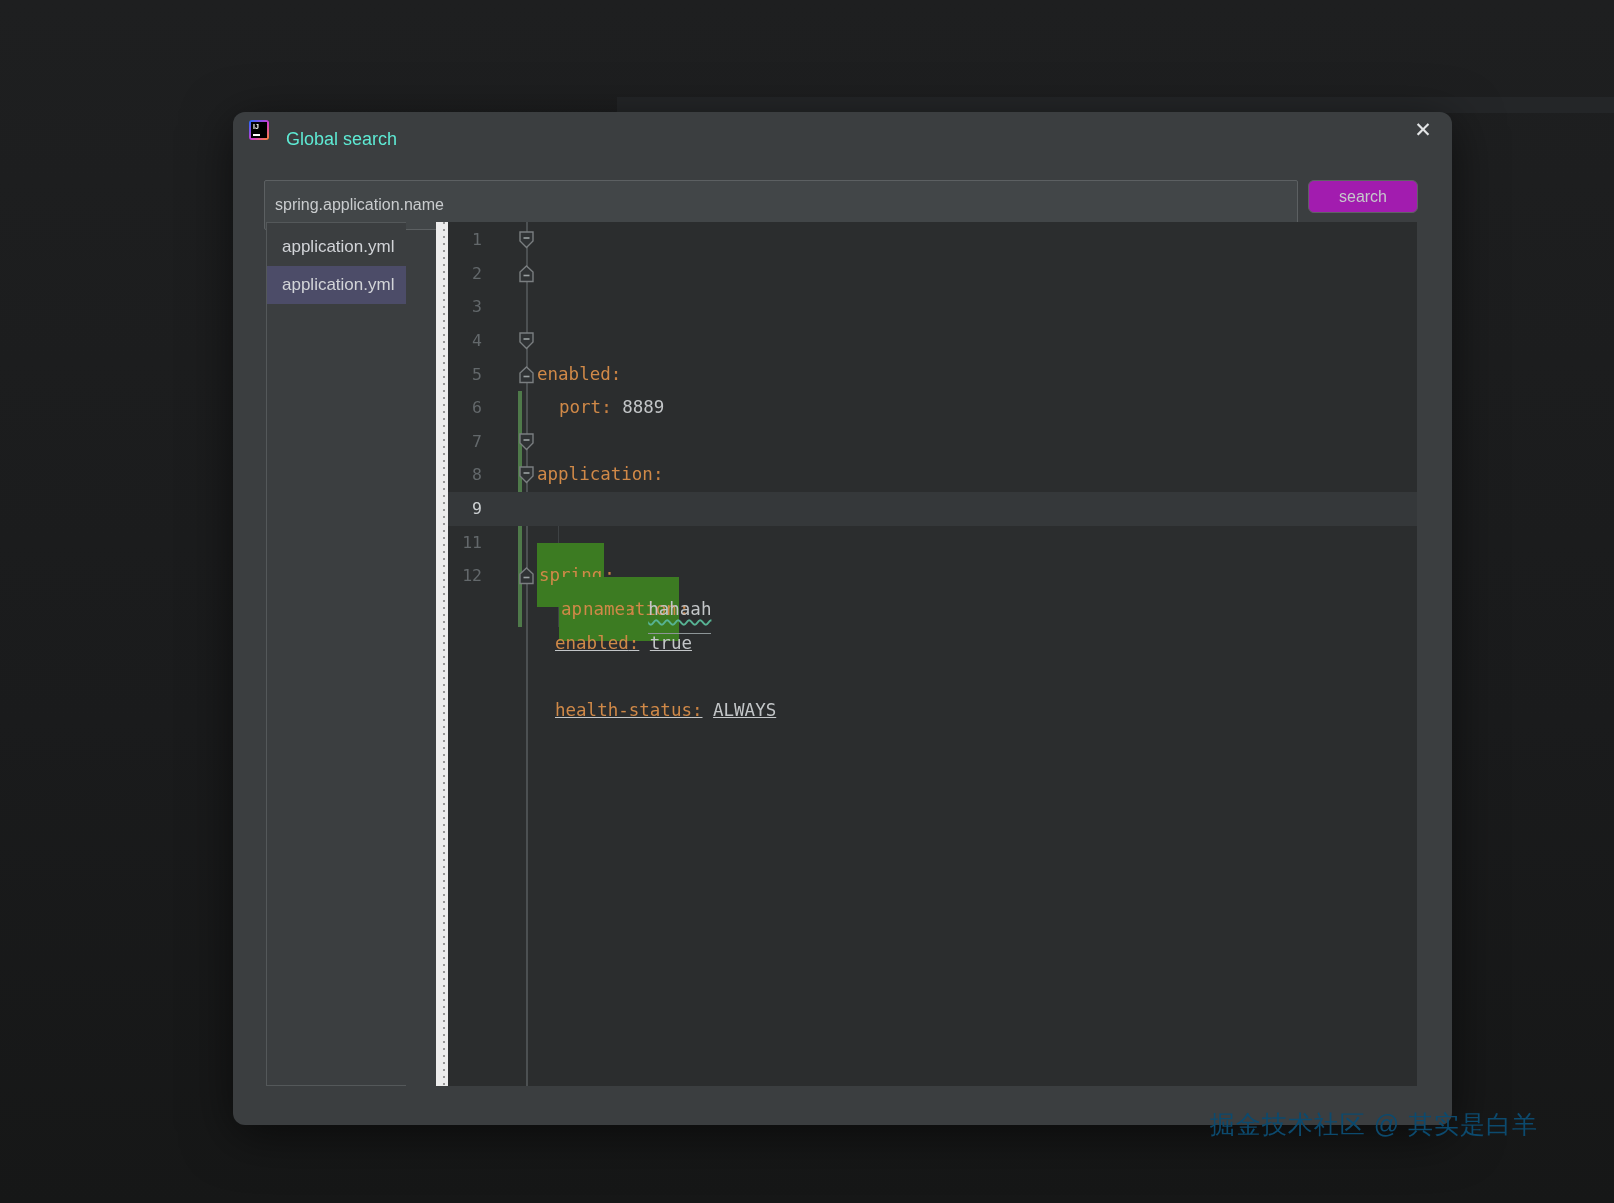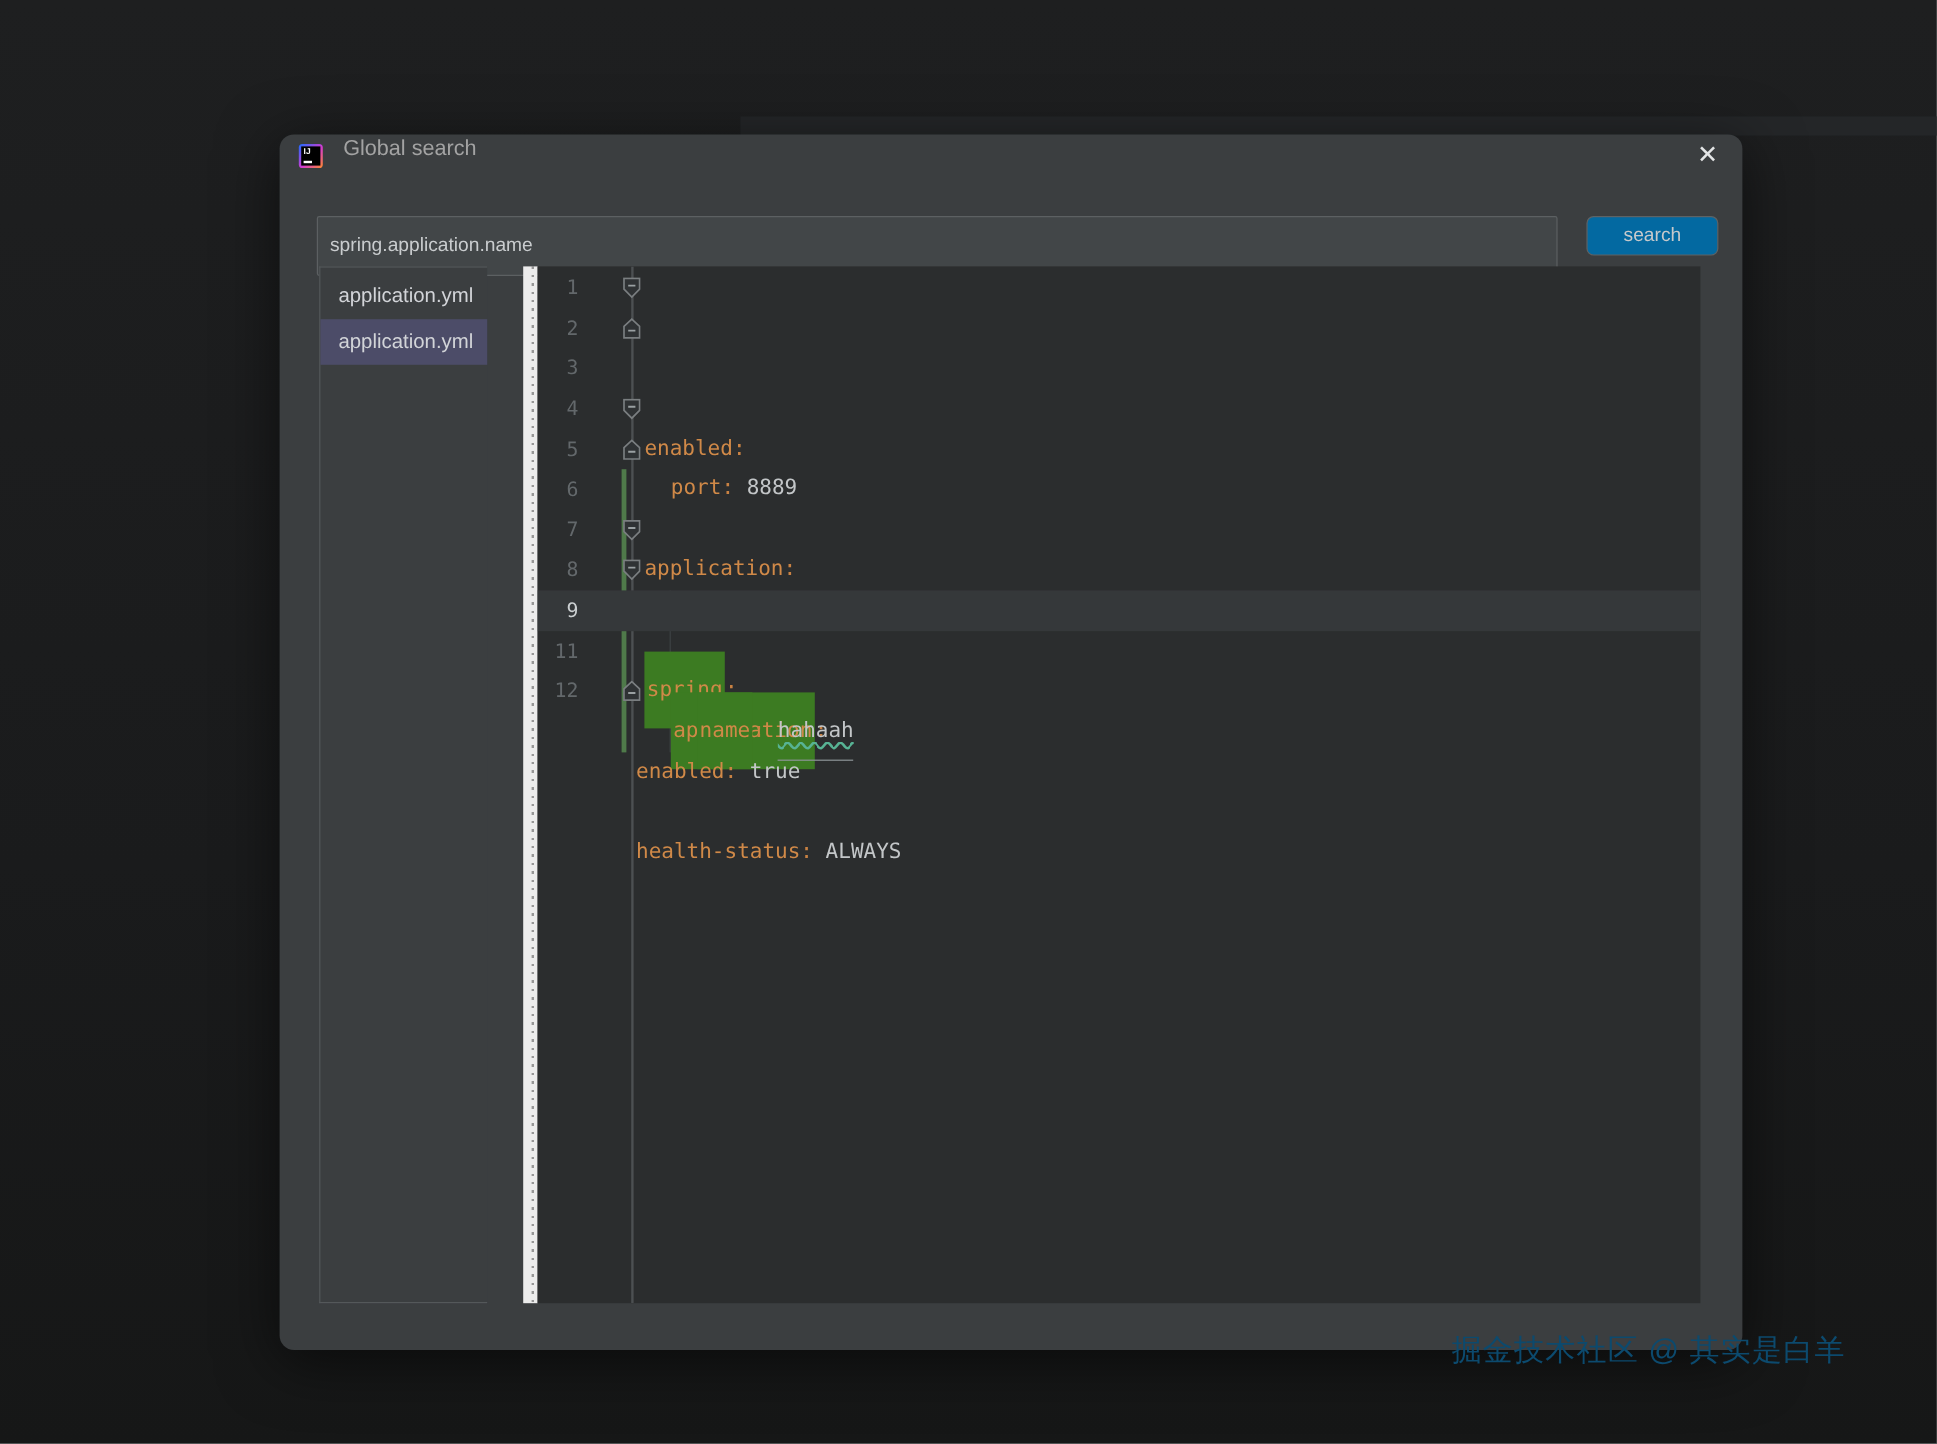--- a/index.html
+++ b/index.html
@@ -18,37 +18,36 @@
     position:absolute; left:233px; top:112px; width:1219px; height:1013px;
     background:#3b3e40; border-radius:12px;
     box-shadow:0 10px 50px rgba(0,0,0,.55);
   }
   .titlebar { position:absolute; left:0; top:0; width:100%; height:40px; }
   .logo { position:absolute; left:16px; top:8px; width:20px; height:20px; border-radius:3px;
           background:linear-gradient(135deg,#1b6cff 0%,#d43bd0 55%,#ff8a2a 100%); padding:2px; }
   .logo-in { width:100%; height:100%; background:#000; position:relative; }
   .logo-ij { position:absolute; left:2px; top:1px; font-size:7px; font-weight:bold; color:#fff; letter-spacing:0; }
   .logo-bar { position:absolute; left:2px; bottom:2px; width:7px; height:2px; background:#fff; }
-  .title { position:absolute; left:53px; top:1px; font-size:18px; color:#a3a3a3; }
+  .title { position:absolute; left:53px; top:17px; font-size:18px; color:#5eead4; }
   .close { position:absolute; right:15px; top:4px; width:28px; height:28px; color:#e3e5e6;
            font-size:21px; line-height:28px; text-align:center; cursor:pointer; font-weight:300; }
 
   
   .search-input {
     position:absolute; left:31px; top:68px; width:1034px; height:50px;
     background:#424648; border:1px solid #5c6062; border-radius:2px;
     color:#c9ccce; font-size:16px; padding:0 10px; outline:none;
     font-family:"Liberation Sans", sans-serif;
   }
   .search-btn {
     position:absolute; left:1075px; top:68px; width:110px; height:33px;
-    background:#0369a1; border:1px solid #5e6264; border-radius:6px;
+    background:#a21caf; border:1px solid #5e6264; border-radius:6px;
     color:#c6c9cb; font-size:16px; cursor:pointer;
     font-family:"Liberation Sans", sans-serif;
-    margin-left:14px;
   }
 
   
   .sidebar {
     position:absolute; left:33px; top:110px; width:140px; height:864px;
     border:1px solid #54585a; border-right:none; background:#3b3e40;
   }
   .sb-item { margin-top:0; height:38px; line-height:38px; padding-left:15px;
              font-size:17px; color:#d2d4d8; white-space:nowrap; overflow:hidden; cursor:pointer; }
   .sb-item:first-child { margin-top:5px; }
@@ -76,21 +75,21 @@
   .guide.g1 { left:110px; top:270px; height:135px; }
   .guide.g2 { left:134px; top:338px; height:67px; }
 
   .rows { position:absolute; left:0; top:1px; width:100%; }
   .row { position:relative; height:33.64px; line-height:33.64px; white-space:pre; }
   .row.current { background:#35383a; }
   .num { position:absolute; left:0; top:0; width:34px; text-align:right; color:#63686b; font-size:16.5px; }
   .row.current .num { color:#ccd0d2; }
   .code { display:block; color:#c3c6c8; }
   .ind0 { padding-left:89px; } .ind1 { padding-left:111px; }
-  .ind2 { padding-left:133px; } .ind3 { padding-left:82px; }
+  .ind2 { padding-left:133px; } .ind3 { padding-left:107px;text-decoration:underline; }
   .key { color:#d08948; }
   .colon { color:#c98243; }
   .val { color:#c3c6c8; margin-left:10.5px; }
   .match { background:#3c7b22; padding:22px 2px; }
   .typo { text-decoration:underline wavy #57b394; text-decoration-thickness:1.5px; text-underline-offset:4px;
           border-bottom:1px solid #8d9597; padding-bottom:14px; }
 
   .fold { position:absolute; left:71px; top:8px; width:15px; height:18px; cursor:pointer; }
 
   

